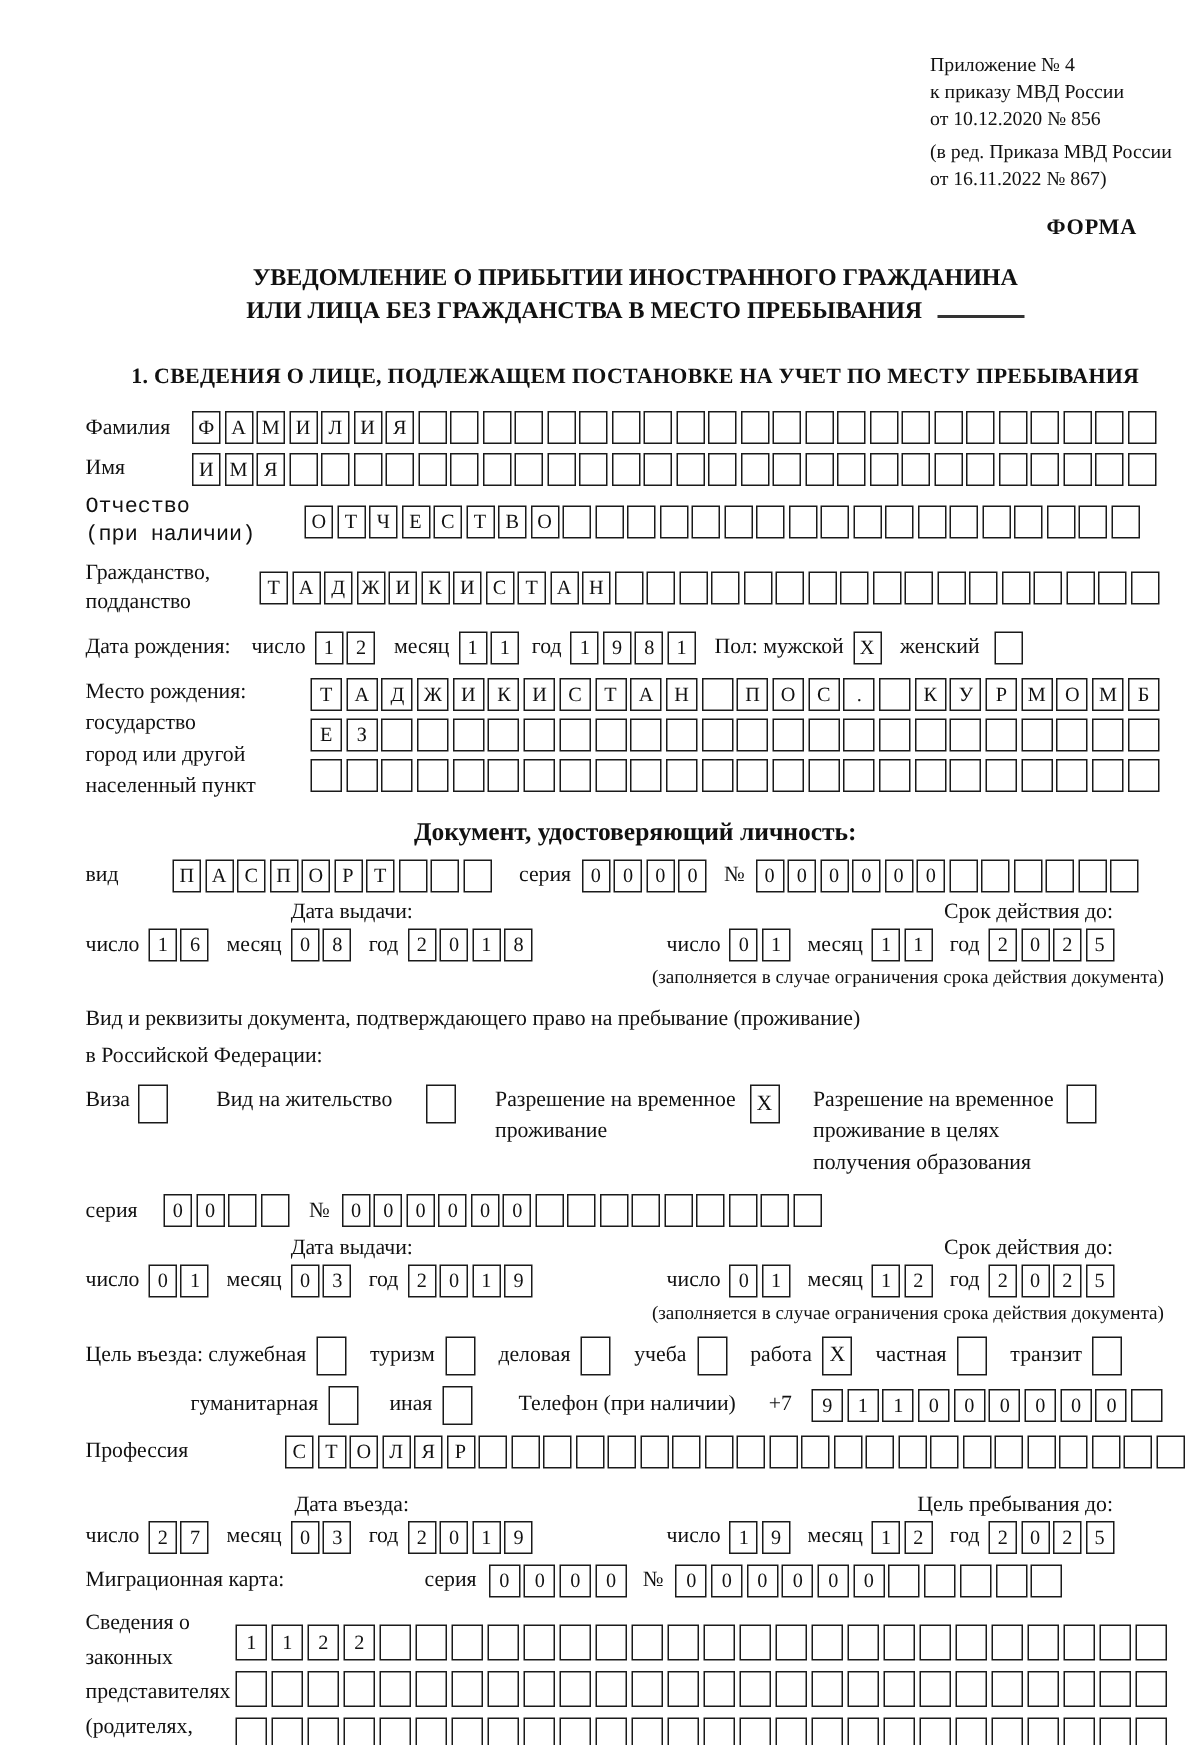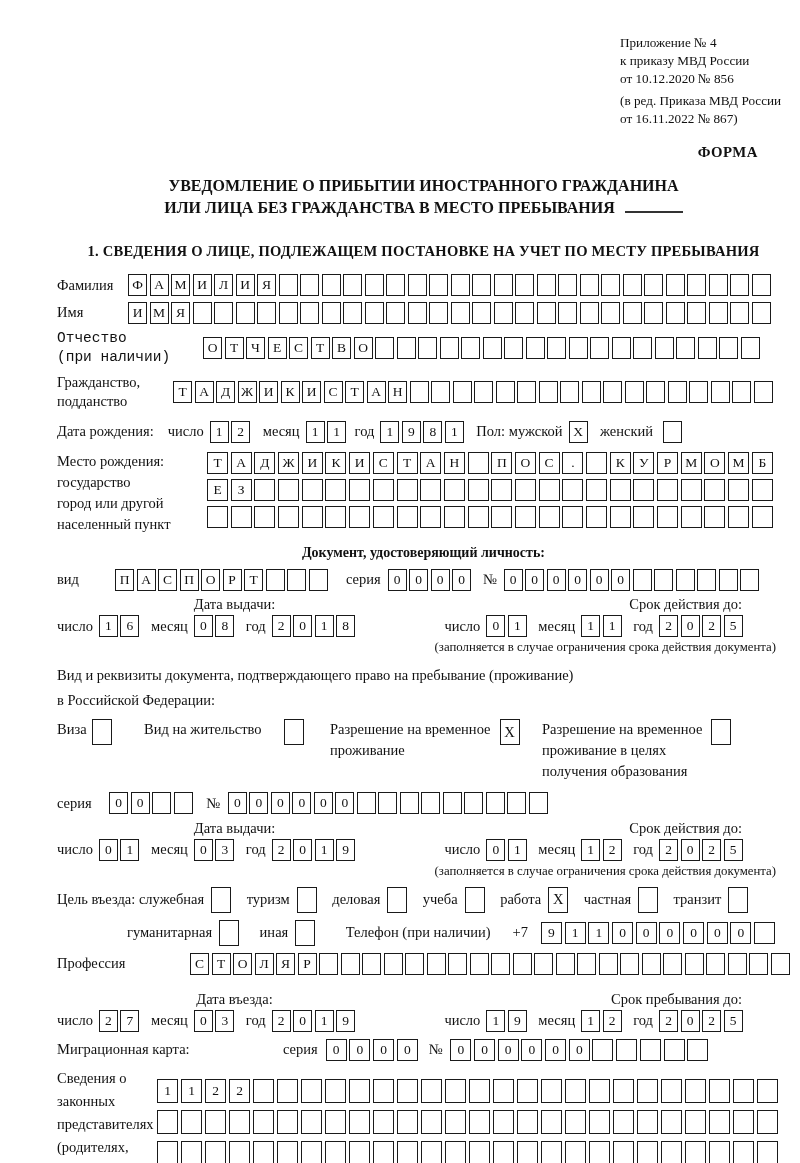--- a/index.html
+++ b/index.html
@@ -40,21 +40,21 @@
   .two-line { line-height:19px; }
 
   .w71 { width:71px; } .w146 { width:146px;font-family:Liberation Mono, monospace; } .w116 { width:116px; }
   .w150 { width:150px; } .w133 { width:133px; } .w100 { width:100px; }
 
   .dgroup { display:inline-flex; align-items:center; }
   .dgroup .lbl { margin-right:6px; }
   .dgroup .cells { margin-right:9px; }
   .dgroup .cells:last-child { margin-right:0; }
 
-  .center-b { text-align:center; font-weight:bold; font-size:14px; margin:10px 0 8px 0; }
+  .center-b { text-align:center; font-weight:bold; font-size:17px; margin:10px 0 8px 0; }
 
   .datehead { display:flex; margin-bottom:2px; }
   .datehead .dh-l { width:355px; text-align:center; }
   .datehead .dh-r { width:330px; text-align:right; }
 
   .daterow { display:flex; justify-content:space-between; padding-right:45px; margin-bottom:3px; }
 
   .note { text-align:right; padding-right:14px; font-size:12.8px; margin-bottom:8px; }
 
   .para { line-height:25px; }
@@ -641,21 +641,21 @@
         <span class="cell"></span>
         <span class="cell"></span>
         <span class="cell"></span>
         <span class="cell"></span>
         <span class="cell"></span>
       </span>
   </div>
 
   <div class="datehead" style="margin-top:16px;">
     <span class="dh-l">Дата въезда:</span>
-    <span class="dh-r">Срок пребывания до:</span>
+    <span class="dh-r">Цель пребывания до:</span>
   </div>
   <div class="daterow">
     <span class="dgroup">
       <span class="lbl">число</span>
       <span class="cells">
           <span class="cell">2</span>
           <span class="cell">7</span>
         </span>
       <span class="lbl">месяц</span>
       <span class="cells">

